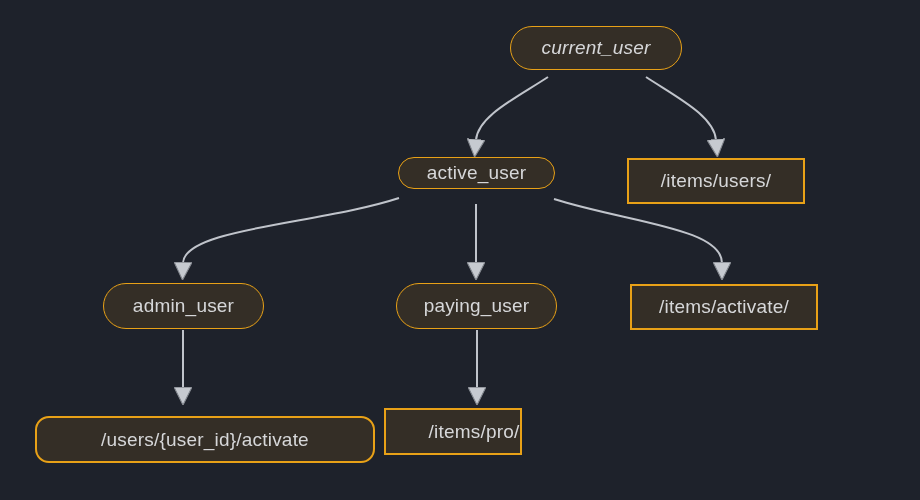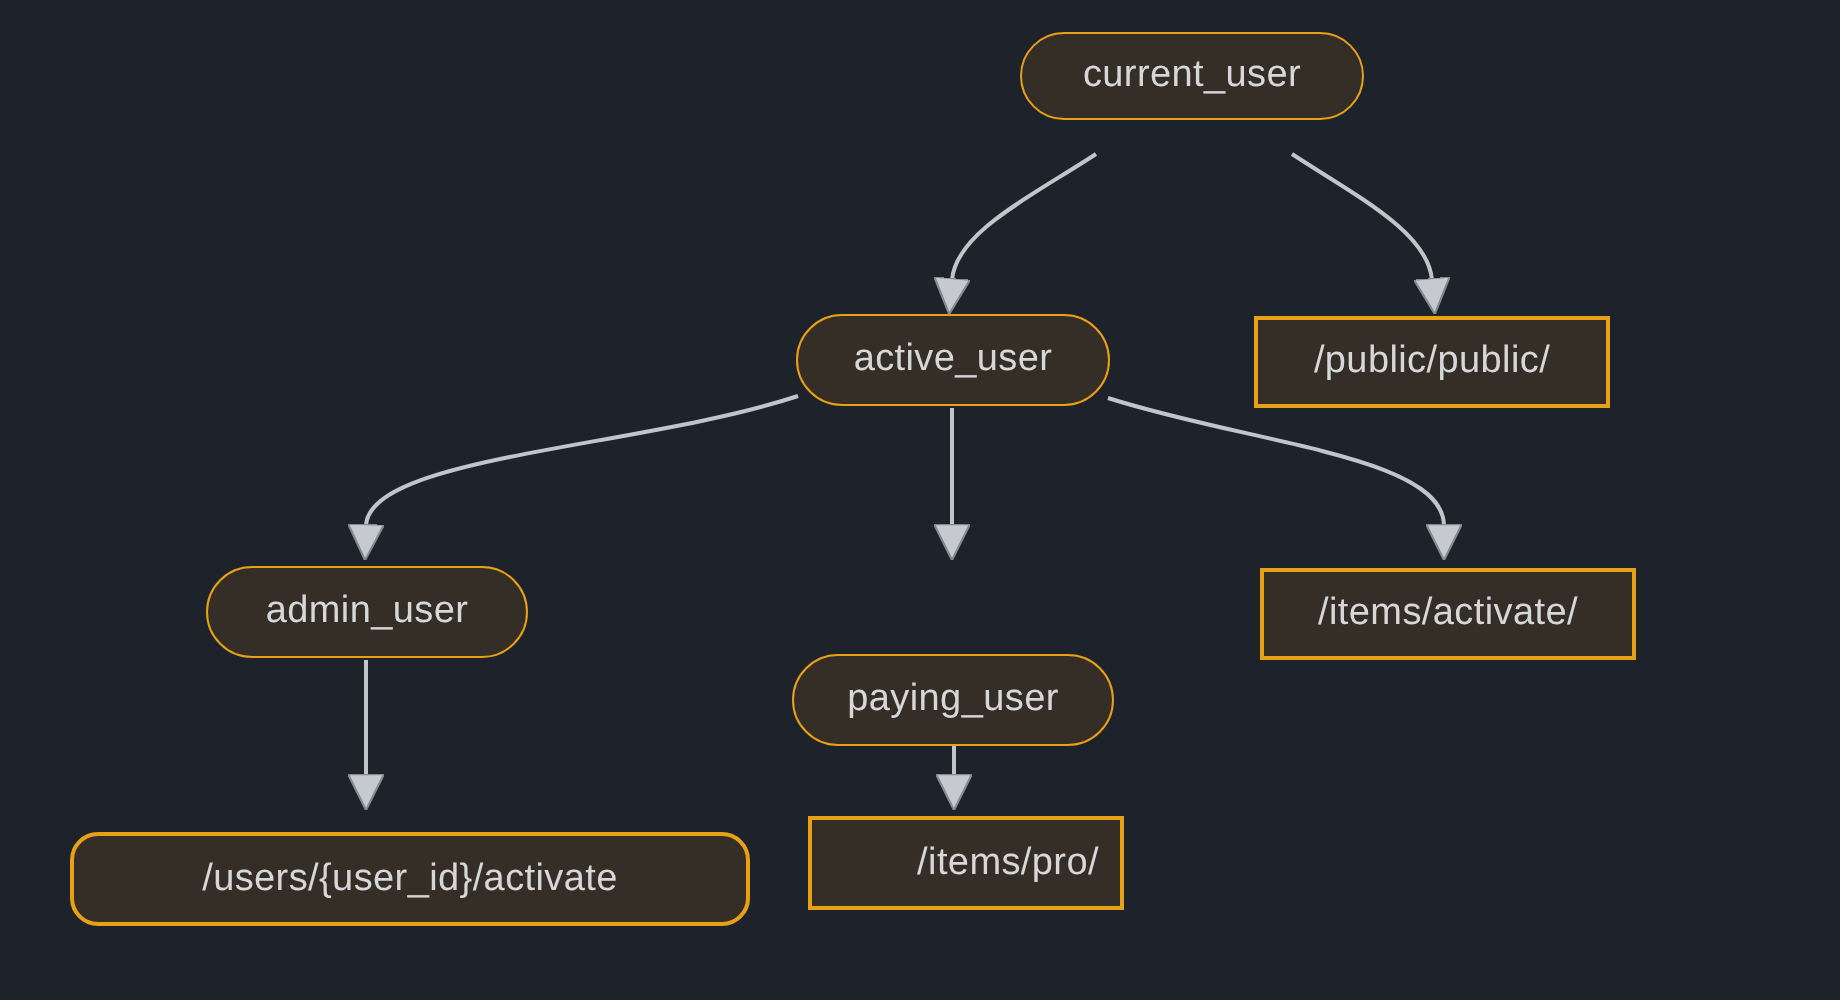--- a/index.html
+++ b/index.html
@@ -62,38 +62,38 @@
         <path class="edge" d="M548,77 C516,98 478,116 476,140" marker-end="url(#arrowhead)"></path>
         <path class="edge" d="M646,77 C678,98 714,116 716,140" marker-end="url(#arrowhead)"></path>
         <path class="edge" d="M399,198 C320,224 184,228 183,263" marker-end="url(#arrowhead)"></path>
         <path class="edge" d="M476,204 L476,263" marker-end="url(#arrowhead)"></path>
         <path class="edge" d="M554,199 C626,222 722,228 722,263" marker-end="url(#arrowhead)"></path>
         <path class="edge" d="M183,330 L183,388" marker-end="url(#arrowhead)"></path>
         <path class="edge" d="M477,330 L477,388" marker-end="url(#arrowhead)"></path>
       </g>
   </svg>
   <div id="nodes">
-      <div class="node pill" style="left: 510px; top: 16px; width: 172px; height: 44px;">
+      <div class="node pill" style="left: 510px; top: 26px; width: 172px; height: 44px; font-style: italic;">
         <span>current_user</span>
       </div>
-      <div class="node pill" style="left: 398px; top: 157px; width: 157px; height: 46px;">
+      <div class="node pill" style="left: 398px; top: 157px; width: 157px; height: 32px;">
         <span>active_user</span>
       </div>
       <div class="node rect" style="left: 627px; top: 158px; width: 178px; height: 46px;">
-        <span>/public/public/</span>
+        <span>/items/users/</span>
       </div>
       <div class="node pill" style="left: 103px; top: 283px; width: 161px; height: 46px; text-align: center;">
         <span>admin_user</span>
       </div>
-      <div class="node pill" style="left: 396px; top: 283px; width: 161px; height: 46px; margin-top: 44px;">
+      <div class="node pill" style="left: 396px; top: 283px; width: 161px; height: 46px;">
         <span>paying_user</span>
       </div>
       <div class="node rect" style="left: 630px; top: 284px; width: 188px; height: 46px;">
         <span>/items/activate/</span>
       </div>
       <div class="node rect" style="left: 35px; top: 416px; width: 340px; height: 47px; border-radius: 14px;">
         <span>/users/{user_id}/activate</span>
       </div>
-      <div class="node rect" style="left: 404px; top: 408px; width: 158px; height: 47px; padding-left: 42px;">
+      <div class="node rect" style="left: 384px; top: 408px; width: 138px; height: 47px; padding-left: 42px;">
         <span>/items/pro/</span>
       </div>
     </div>
 </div>
 
 </body></html>

